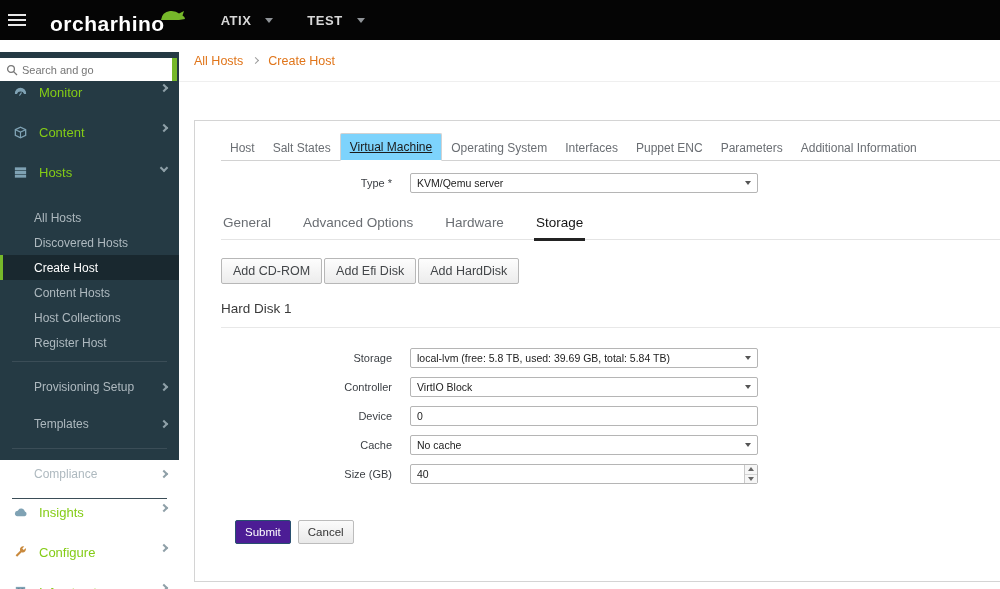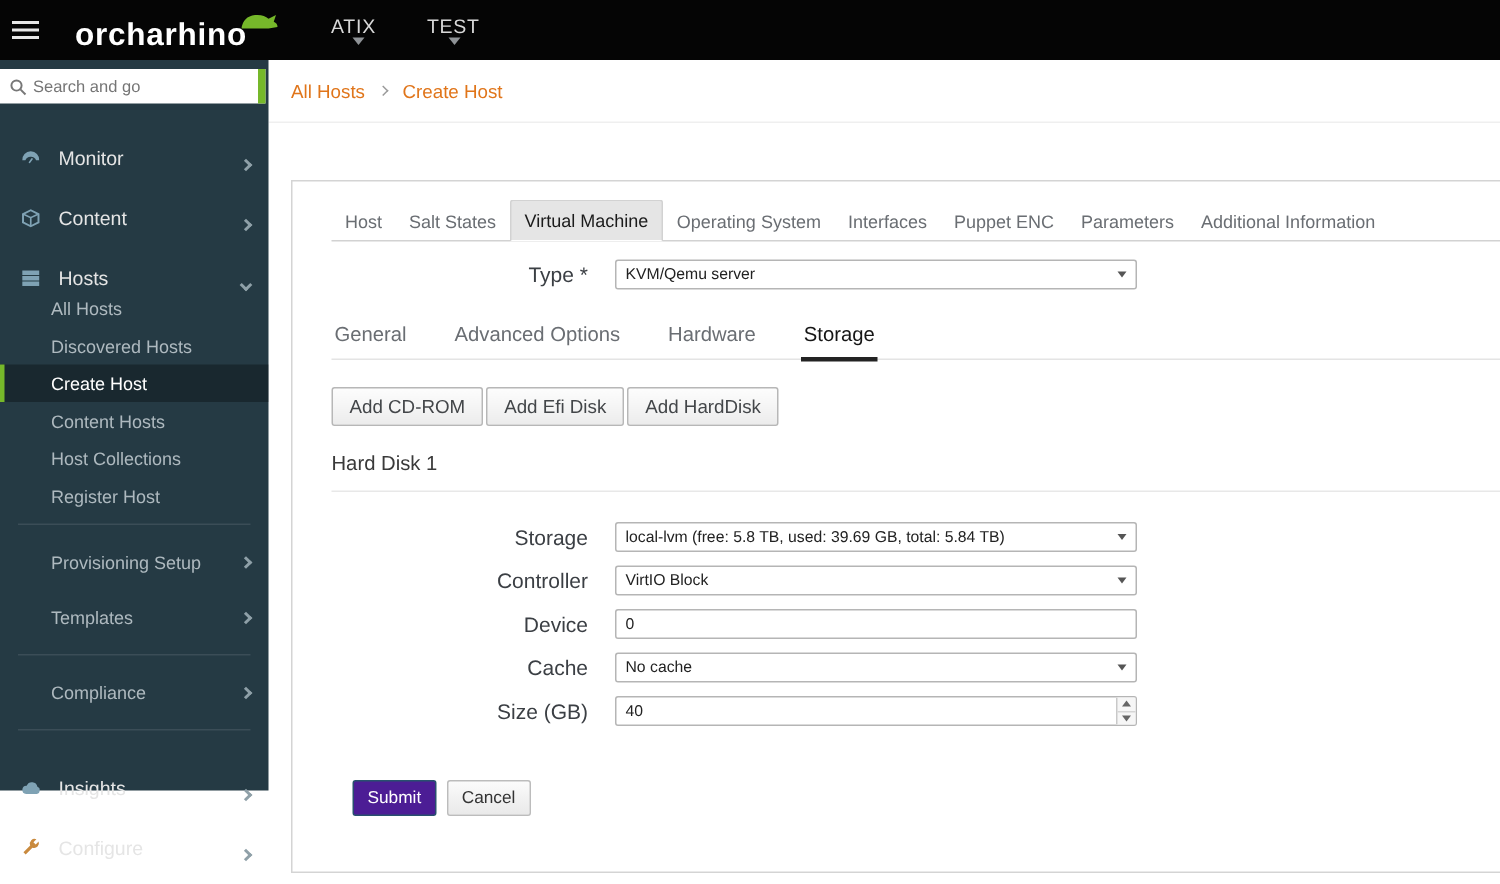--- a/index.html
+++ b/index.html
@@ -8,37 +8,37 @@
 
   
   .topbar { position:absolute; left:0; top:0; width:1000px; height:40px;
     background:#050505; display:flex; align-items:center; z-index:30; }
   .hamburger { width:34px; height:40px; display:flex; flex-direction:column;
     justify-content:center; align-items:center; gap:3px; cursor:pointer; }
   .hamburger span { display:block; width:18px; height:2px; background:#e8e8e8; }
   .brand { display:flex; align-items:flex-end; margin-left:16px; cursor:pointer; }
   .brand-text { color:#fff; font-size:21px; font-weight:bold; letter-spacing:0.5px; line-height:1; }
   .brand-rhino { margin-left:-6px; margin-bottom:8px; }
-  .topmenu { display:flex; align-items:flex-start; color:#d8d8d8; font-size:13px;
-    font-weight:normal; letter-spacing:0.5px; margin-left:34px; cursor:pointer;flex-direction:column; }
+  .topmenu { display:flex; align-items:center; color:#d8d8d8; font-size:13px;
+    font-weight:bold; letter-spacing:0.5px; margin-left:34px; cursor:pointer; }
   .caret-down { width:0; height:0; border-left:4px solid transparent;
     border-right:4px solid transparent; border-top:5px solid #8f9397; margin-left:14px; }
 
   
-  .sidebar { position:absolute; left:0; top:40px; width:179px; height:487px;
+  .sidebar { position:absolute; left:0; top:52px; width:179px; height:408px;
     background:#253a44; z-index:20; }
   .searchbox { margin:6px 2px 4px 0; height:23px; background:#fff; display:flex;
     align-items:center; position:relative; }
   .searchbox svg { margin:0 4px 0 6px; flex:0 0 auto; }
   .searchbox input { border:none; outline:none; flex:1; font-size:11px; color:#333;
     min-width:0; font-family:"Liberation Sans", sans-serif; }
   .search-go { width:5px; align-self:stretch; background:#76b82a; cursor:pointer; }
 
-  .menu-item { display:flex; align-items:flex-end; height:40px; padding:0 12px;
-    color:#e5e5e5; font-size:13px; cursor:pointer; }
+  .menu-item { display:flex; align-items:flex-start; height:40px; padding:0 12px;
+    color:#84cc16; font-size:13px; cursor:pointer; }
   .micon { width:17px; margin-right:10px; display:flex; justify-content:center; }
   .chev-r { width:6px; height:6px; border-right:2px solid #8fa0a8;
     border-bottom:2px solid #8fa0a8; transform:rotate(-45deg); margin-left:auto; }
   .chev-d { width:6px; height:6px; border-right:2px solid #8fa0a8;
     border-bottom:2px solid #8fa0a8; transform:rotate(45deg); margin-left:auto; }
   .submenu-item { display:flex; align-items:center; height:25px; padding:0 12px 0 34px;
     color:#aeb9bf; font-size:12px; cursor:pointer; }
   .submenu-item.tall { height:37px; }
   .submenu-item.active { background:rgba(0,0,0,0.30); color:#fff;
     border-left:3px solid #76b82a; padding-left:31px; }
@@ -53,25 +53,25 @@
   .crumb-sep { width:5px; height:5px; border-right:1.5px solid #9b9b9b;
     border-bottom:1.5px solid #9b9b9b; transform:rotate(-45deg); margin:0 10px; }
 
   .card { position:absolute; left:15px; top:80px; width:846px; height:462px;
     background:#fff; border:1px solid #d4d4d4; padding-left:26px; }
 
   .tabs { display:flex; align-items:flex-end; margin-top:12px;
     border-bottom:1px solid #d2d2d2; }
   .tab { padding:6px 9px; font-size:12px; color:#6a6e73; cursor:pointer;
     white-space:nowrap; margin-bottom:-1px; }
-  .tab.active { background:#e5e5e5; border:1px solid #d2d2d2; border-bottom:1px solid #fff;
-    border-radius:2px 2px 0 0; color:#1b1b1b; }
+  .tab.active { background:#7dd3fc; border:1px solid #d2d2d2; border-bottom:1px solid #fff;
+    border-radius:2px 2px 0 0; color:#1b1b1b;text-decoration:underline; }
 
   .frow { display:flex; align-items:center; margin-bottom:9px; }
-  .flabel { width:171px; text-align:right; font-size:14px; color:#3b3f44; }
+  .flabel { width:171px; text-align:right; font-size:11px; color:#3b3f44; }
   .ffield { margin-left:18px; width:348px; }
   .typerow { margin-top:12px; margin-bottom:0; }
 
   .sel { display:flex; align-items:center; justify-content:space-between; height:20px;
     border:1px solid #b5b5b5; background:#fff; padding:0 6px; font-size:10.5px;
     color:#222; border-radius:2px; cursor:pointer; width:348px; }
   .sel-caret { width:0; height:0; border-left:3.5px solid transparent;
     border-right:3.5px solid transparent; border-top:4.5px solid #555; margin-left:6px; }
 
   .subtabs { display:flex; gap:28px; margin-top:16px; border-bottom:1px solid #e4e4e4;

